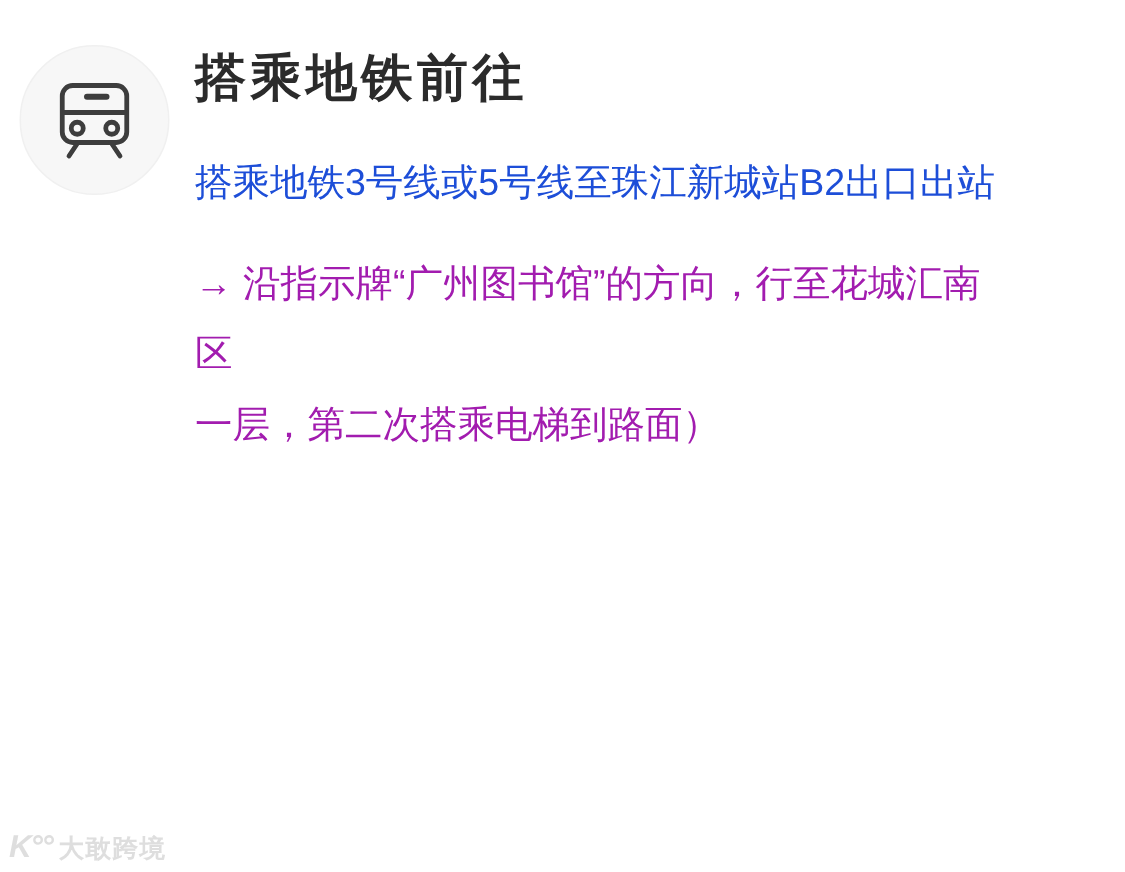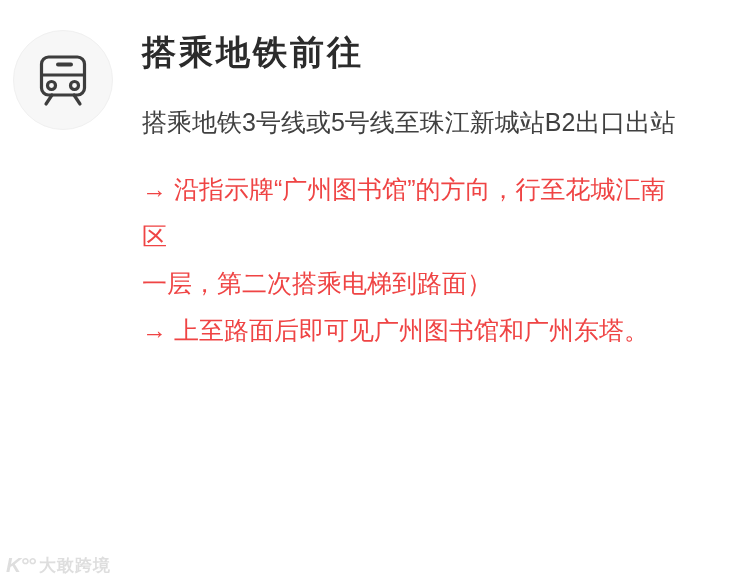--- a/index.html
+++ b/index.html
@@ -28,42 +28,41 @@
     border: 1px solid #f0f0f0;
     box-sizing: border-box;
     display: flex;
     align-items: center;
     justify-content: center;
     margin-right: 17px;
   }
   .content {
     flex: 1;
     min-width: 0;
-    margin-left: 12px;
   }
   .title {
     margin: 0;
     font-size: 34px;
     line-height: 44px;
     font-weight: bold;
     color: #2b2b2b;
     letter-spacing: 3px;
     white-space: nowrap;
   }
   .intro {
     margin: 25px 0 0 0;
     font-size: 25px;
     line-height: 46px;
-    color: #404040;
+    color: #1d4ed8;
     white-space: nowrap;
   }
   .directions {
     margin-top: 21px;
     font-size: 25px;
-    color: #ef4444;
+    color: #a21caf;
   }
   .dir-line {
     line-height: 47px;
     white-space: nowrap;
   }
   .watermark {
     position: absolute;
     left: 6px;
     bottom: 4px;
     display: flex;
@@ -102,21 +101,20 @@
       <line x1="41" y1="45" x2="47" y2="54" stroke="#3d3d3d" stroke-width="3.2" stroke-linecap="round"></line>
     </svg>
   </div>
   <div class="content">
     <h1 class="title">搭乘地铁前往</h1>
     <p class="intro">搭乘地铁3号线或5号线至珠江新城站B2出口出站</p>
     <div class="directions">
       <div class="dir-line">→ 沿指示牌“广州图书馆”的方向，行至花城汇南</div>
       <div class="dir-line">区</div>
       <div class="dir-line">一层，第二次搭乘电梯到路面）</div>
-      <div class="dir-line">→ 上至路面后即可见广州图书馆和广州东塔。</div>
     </div>
   </div>
 </div>
 
 <div class="watermark">
   <span class="wm-logo">K°°</span>
   <span class="wm-text">大敢跨境</span>
 </div>
 
 </body></html>

